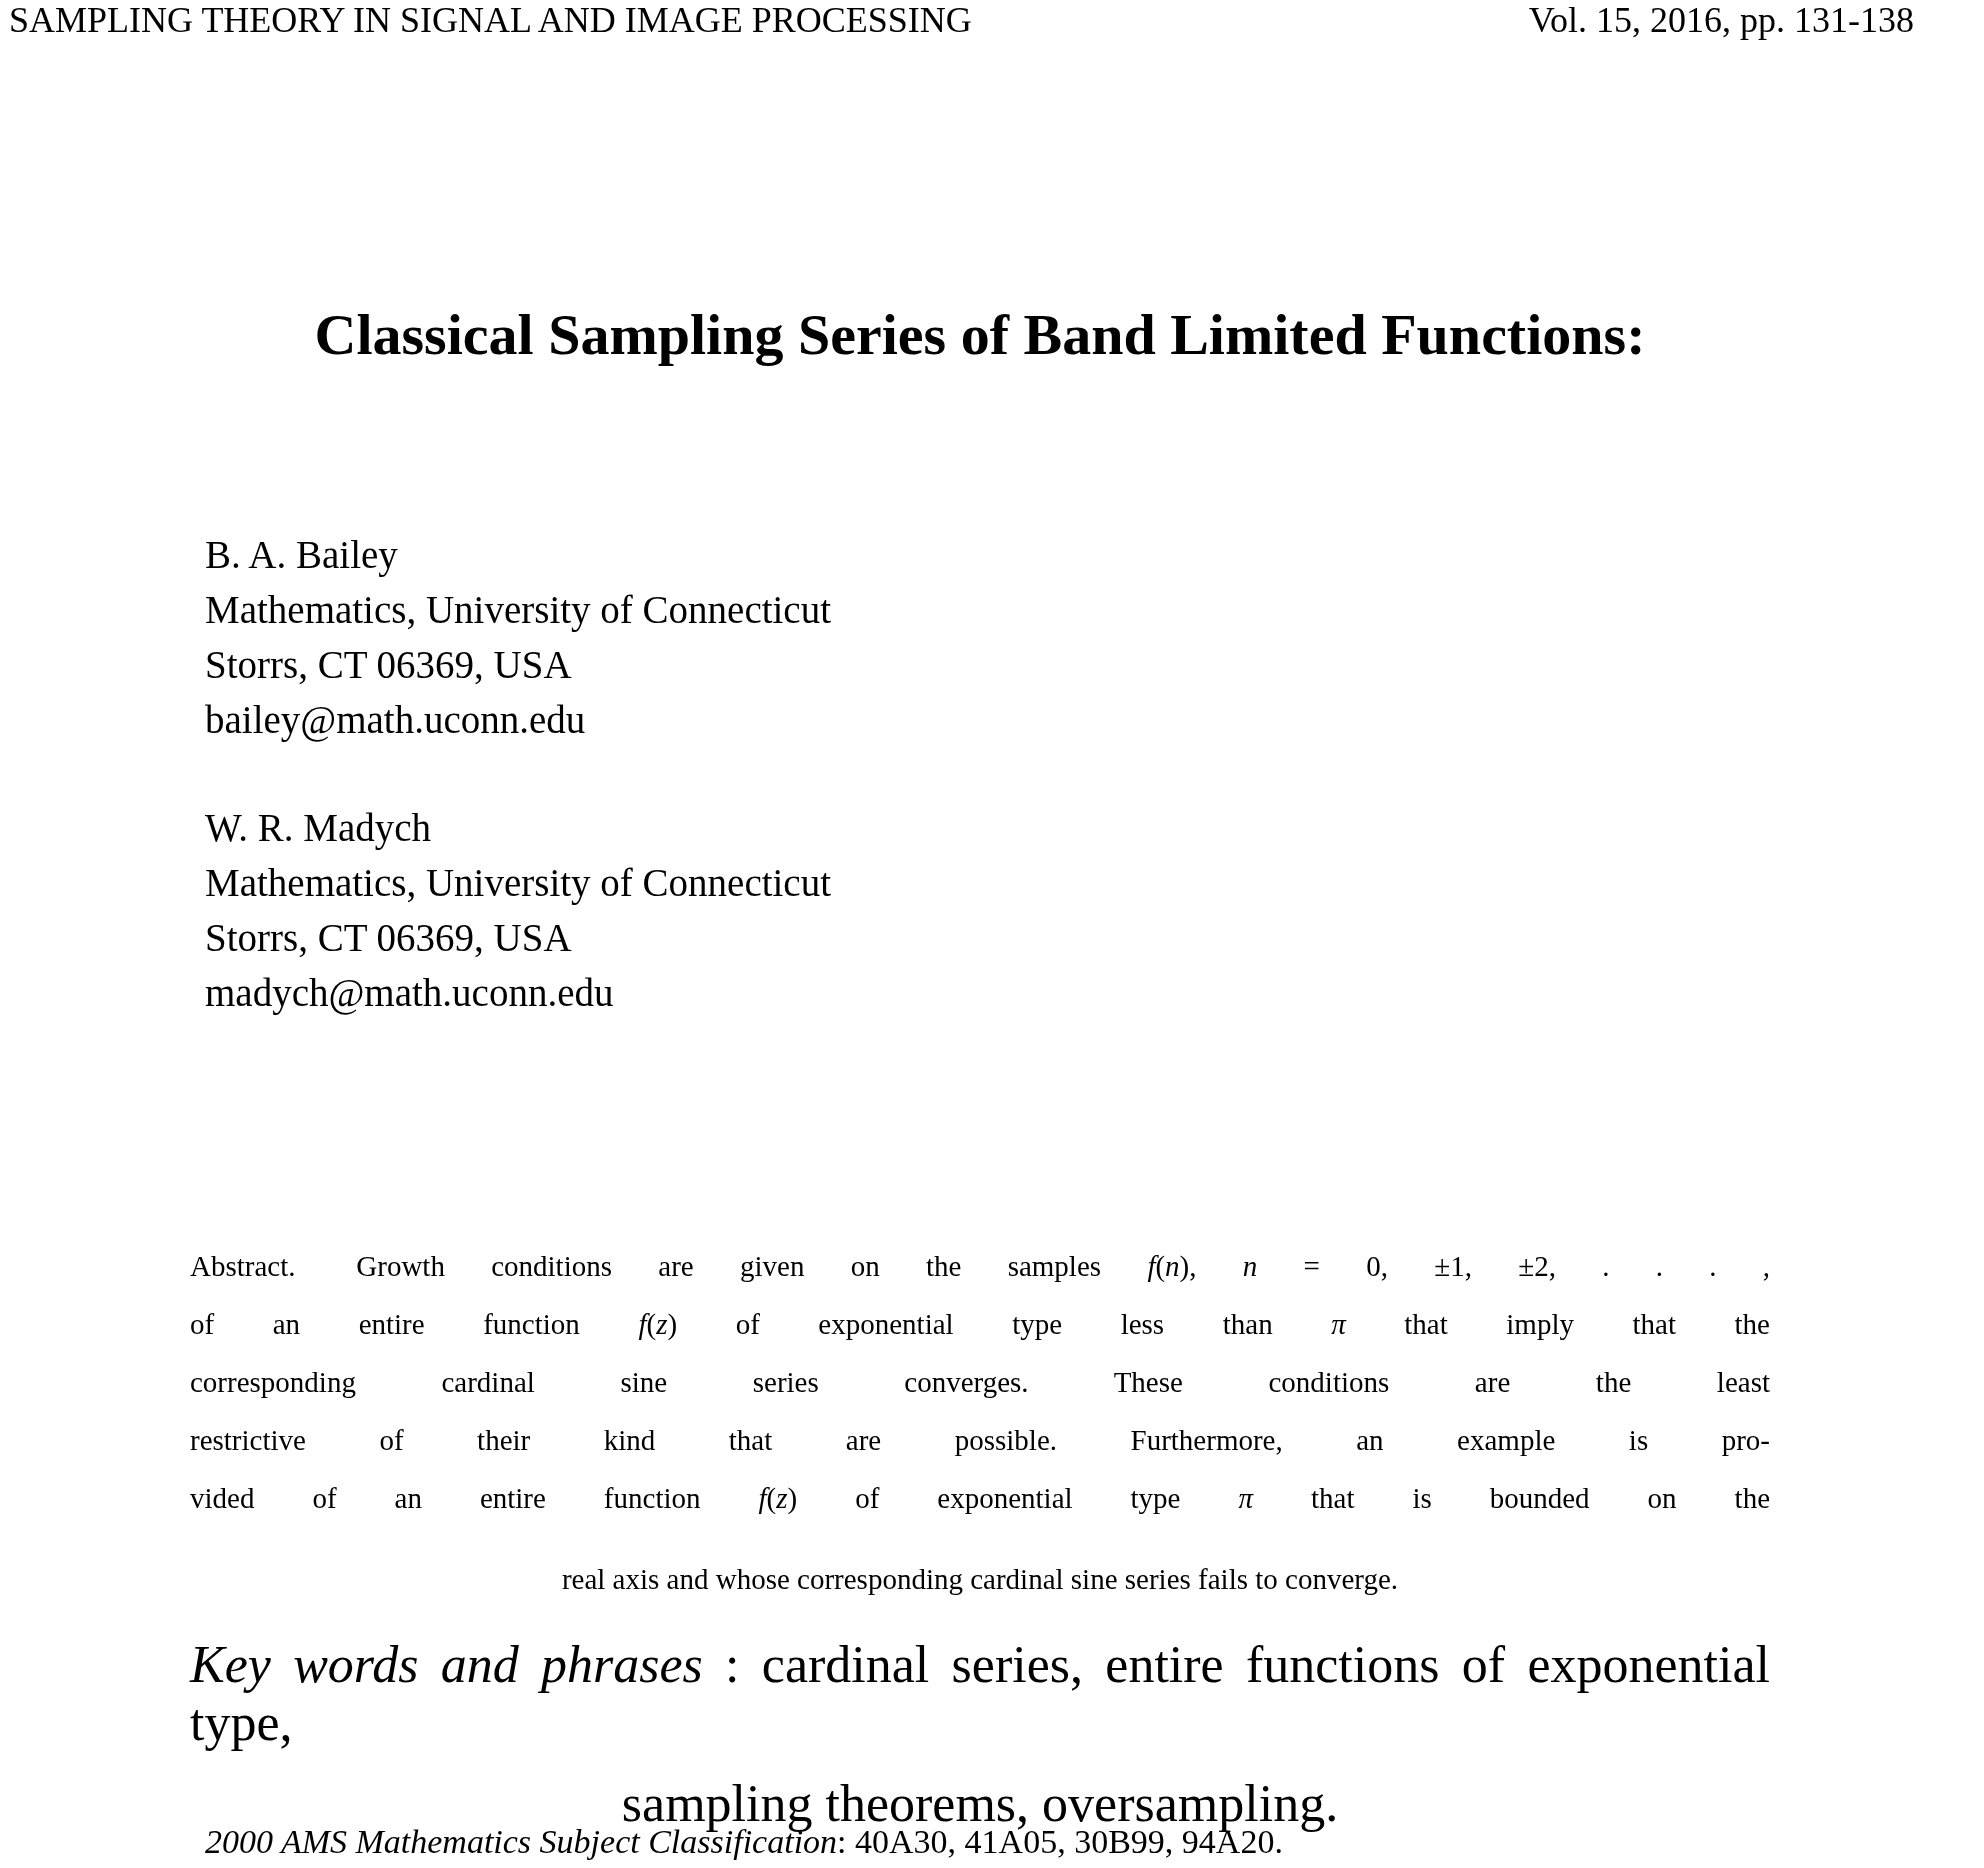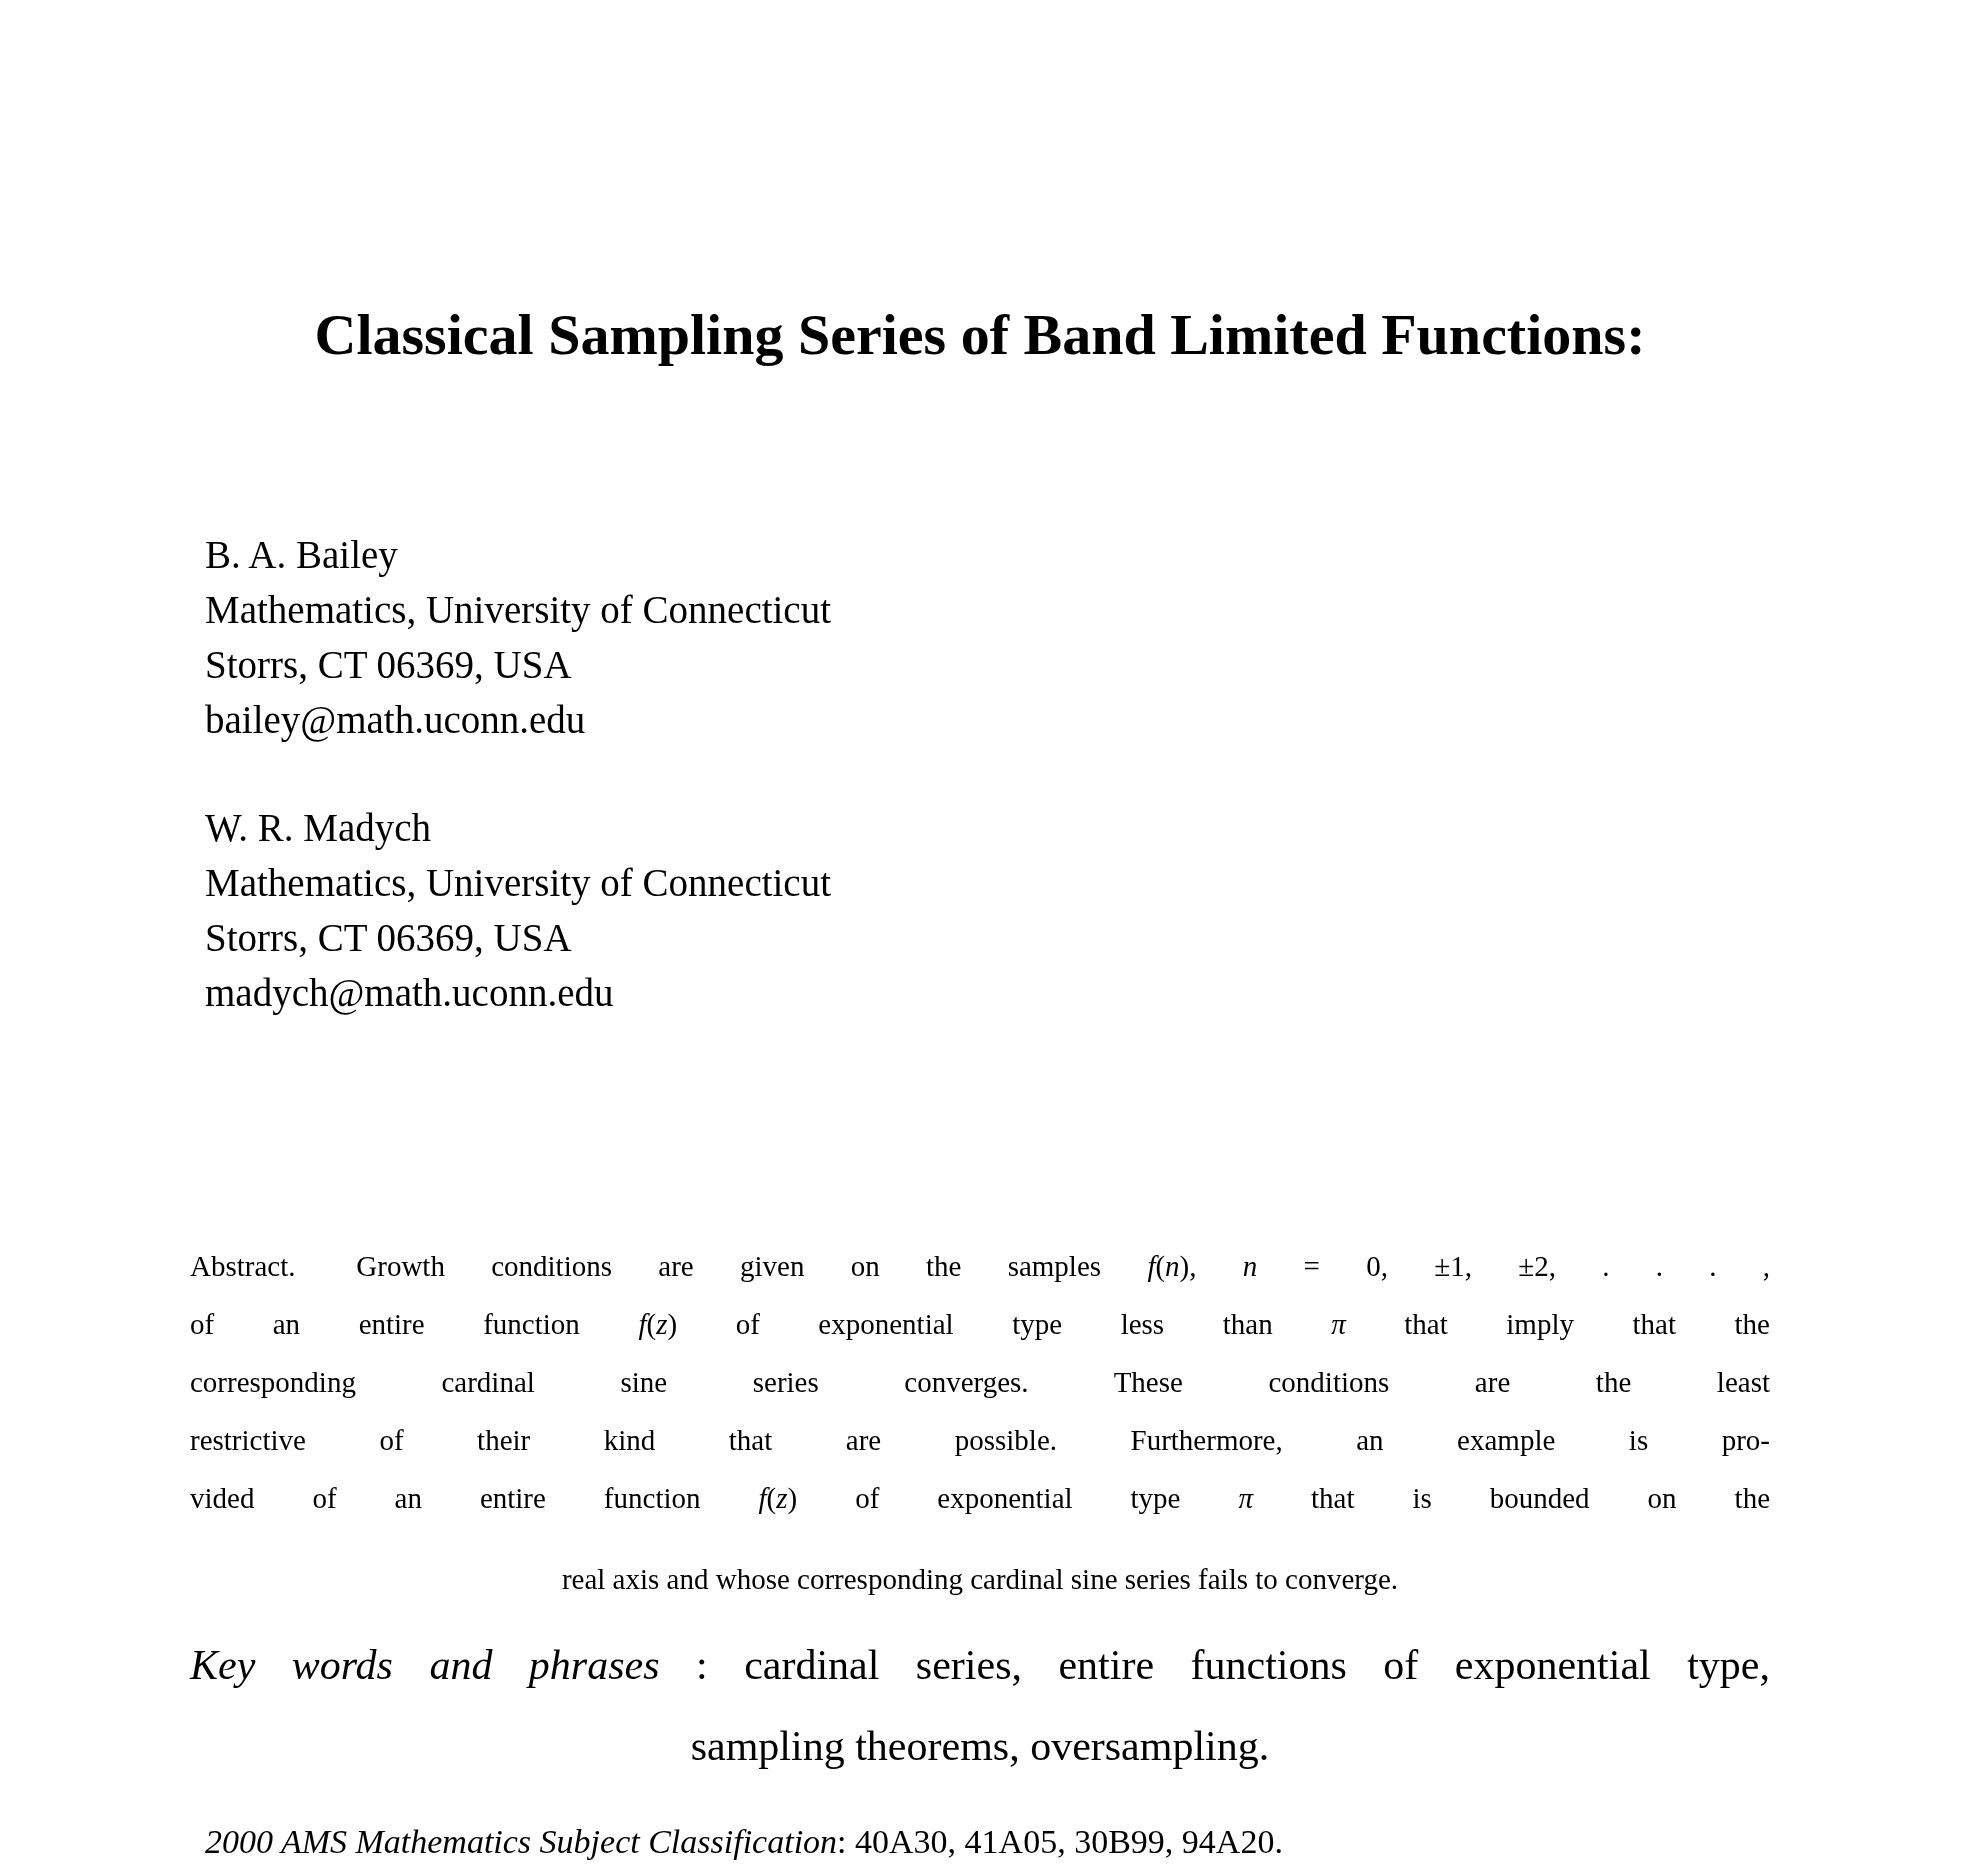--- a/index.html
+++ b/index.html
@@ -24,35 +24,39 @@
     text-align: left; font-size: 39px; line-height: 55px;
   }
   .authors-1 { top: 527px; }
   .authors-2 { top: 800px; }
   .abstract {
     position: absolute; left: 190px; width: 1580px; top: 1237px;
     font-size: 29px; line-height: 58px; text-align: justify;
   }
   .keywords {
     position: absolute; left: 190px; width: 1580px; top: 1636px;
-    font-size: 42px; line-height: 58px; text-align: justify;
+    font-size: 52px; line-height: 58px; text-align: justify;
   }
   .ams {
     position: absolute; left: 205px; width: 1580px; top: 1787px;
     font-size: 34px; line-height: 58px; white-space: nowrap; margin-top: 26px;
   }
   .jline { text-align: justify; text-align-last: justify; }
   .lastline { text-align: center; text-align-last: auto; margin-top: 23px; }
 </style>
 </head>
 <body>
 
 <div>
 
   <header class="header">
+    <div class="hrow">
+      <span>SAMPLING THEORY IN SIGNAL AND IMAGE PROCESSING</span>
+      <span>Vol. 15, 2016, pp. 131-138</span>
+    </div>
   </header>
 
   <div class="title">
     <div>Classical Sampling Series of Band Limited Functions:</div>
   </div>
 
   <div class="authors authors-1">
     <div>B. A. Bailey</div>
     <div>Mathematics, University of Connecticut</div>
     <div>Storrs, CT 06369, USA</div>

